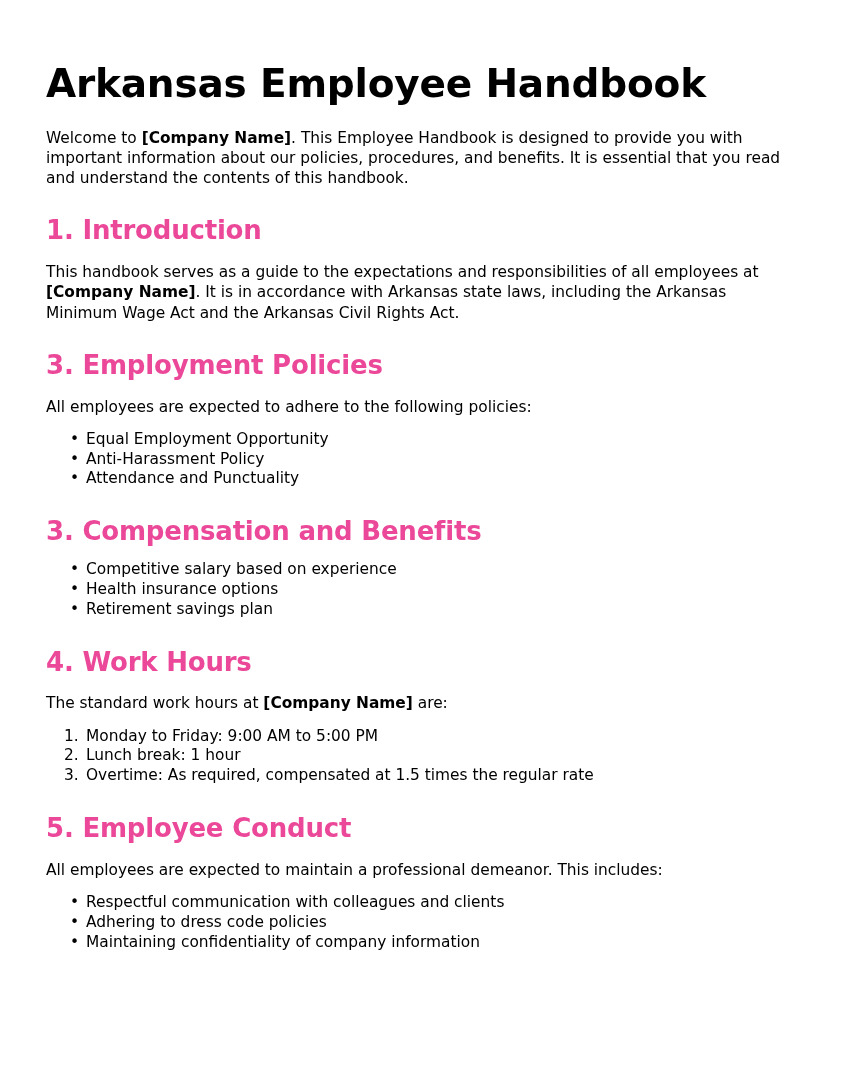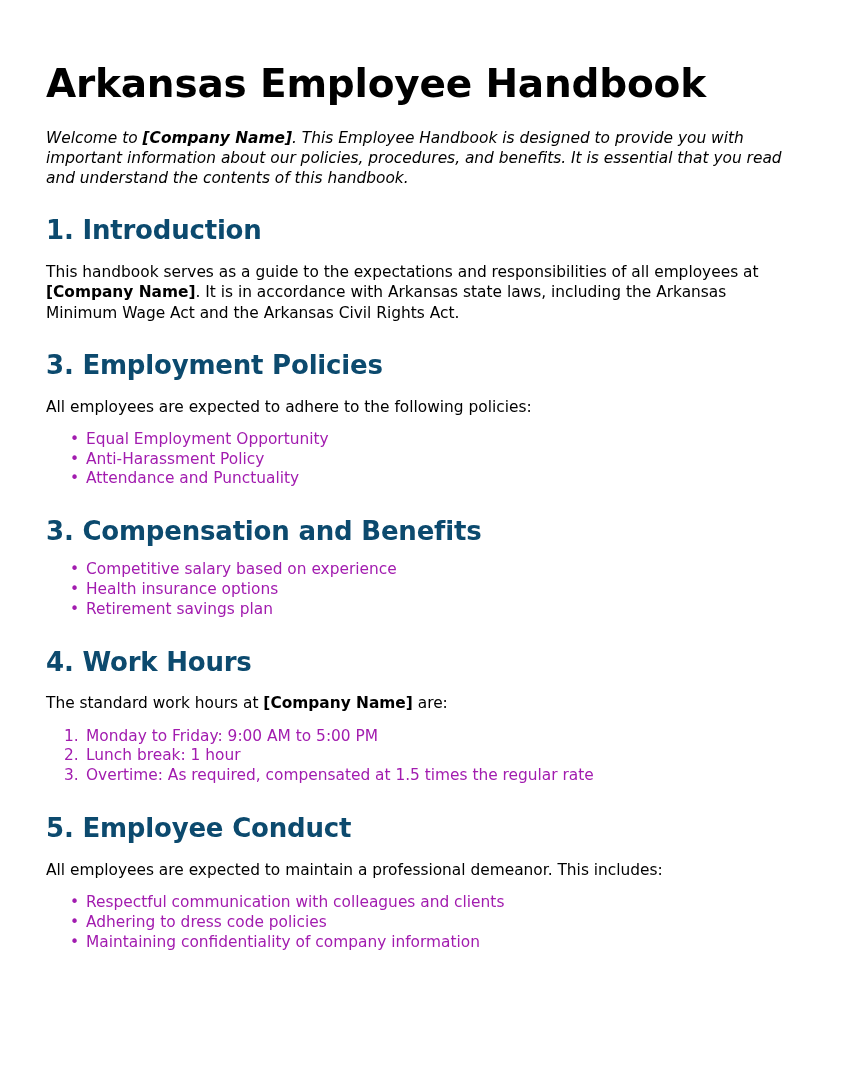--- a/index.html
+++ b/index.html
@@ -39,48 +39,47 @@
     color: #000;
   }
 
   h2.section-heading {
     font-size: 26px;
     font-weight: bold;
     line-height: 1.15;
     letter-spacing: -0.2px;
     margin: 28px 0 0 0;
     padding: 0;
-    color: #0c4a6e;
+    color: #ec4899;
   }
 
   p.body-text {
     font-size: 15.4px;
     line-height: 20.2px;
     margin: 16px 0 0 0;
     padding: 0;
     color: #000;
     max-width: 748px;
   }
 
   p.intro-text {
     margin-top: 22px;
-    font-style: italic;
   }
 
   .strong-inline {
     font-weight: bold;
   }
 
   ul.bullet-list,
   ol.number-list {
     margin: 13px 0 0 0;
     padding: 0 0 0 40px;
     font-size: 15.4px;
     line-height: 19.8px;
-    color: #a21caf;
+    color: #000000;
   }
 
   ul.bullet-list {
     list-style: none;
   }
 
   ul.bullet-list > li {
     position: relative;
     padding-left: 0;
     margin: 0;

